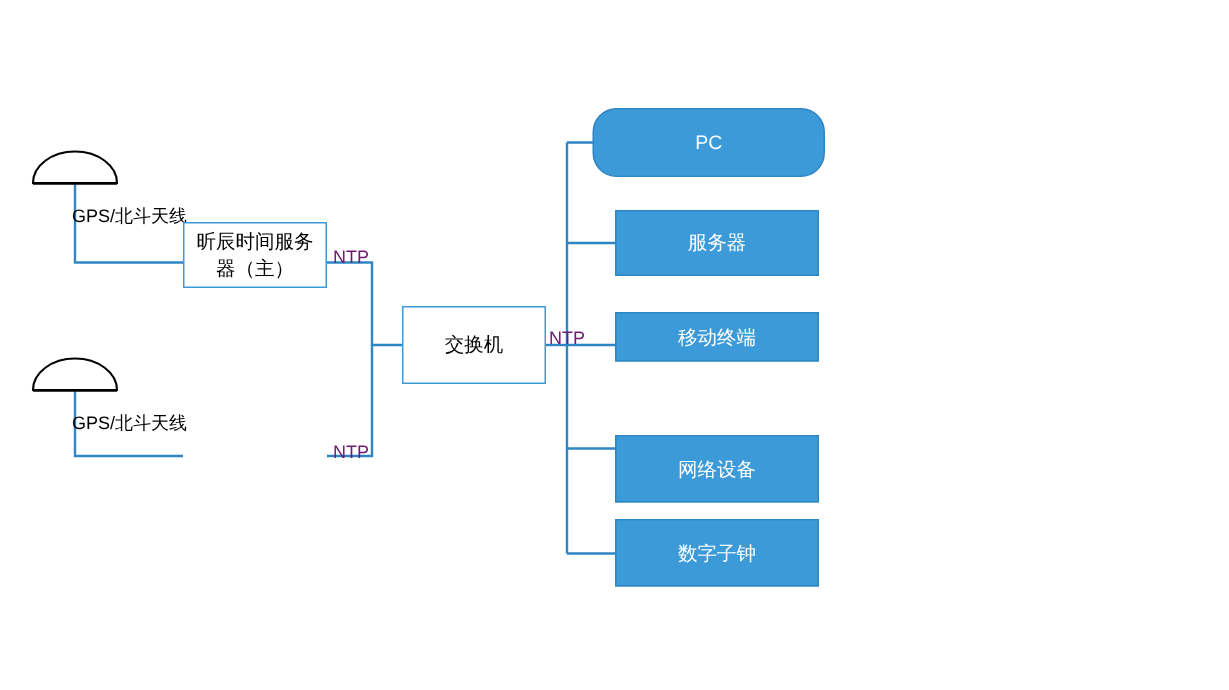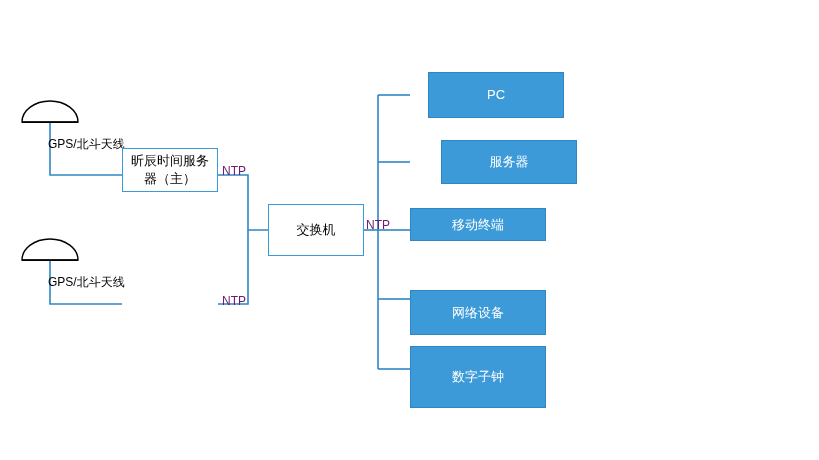--- a/index.html
+++ b/index.html
@@ -101,23 +101,23 @@
       <path d="M 2 22 A 28 21 0 0 1 58 22 Z" fill="#ffffff" stroke="#000000" stroke-width="1.4"></path>
       <line x1="2" y1="22.3" x2="58" y2="22.3" stroke="#000000" stroke-width="1.6"></line>
     </svg>
   </div>
   <div class="label" style="left:0px; top:274px;">GPS/北斗天线</div>
 
   <div class="node node-white" style="left:122px; top:148px; width:96px; height:44px;">昕辰时间服务器（主）</div>
 
   <div class="node node-white" style="left:268px; top:204px; width:96px; height:52px;">交换机</div>
 
-  <div class="node" style="left:428px; top:72px; width:136px; height:46px;">PC</div>
-  <div class="node" style="left:410px; top:140px; width:136px; height:44px;margin-left:31px;">服务器</div>
+  <div class="node" style="left:395px; top:72px; width:155px; height:46px;border-radius:16px;">PC</div>
+  <div class="node" style="left:410px; top:140px; width:136px; height:44px;">服务器</div>
   <div class="node" style="left:410px; top:208px; width:136px; height:33px;">移动终端</div>
   <div class="node" style="left:410px; top:290px; width:136px; height:45px;">网络设备</div>
-  <div class="node" style="left:410px; top:346px; width:136px; height:62px;">数字子钟</div>
+  <div class="node" style="left:410px; top:346px; width:136px; height:45px;">数字子钟</div>
 
   <div class="ntp" style="left:222px; top:164px;">NTP</div>
   <div class="ntp" style="left:222px; top:294px;">NTP</div>
   <div class="ntp" style="left:366px; top:218px;">NTP</div>
 
 </div>
 
 </body></html>

